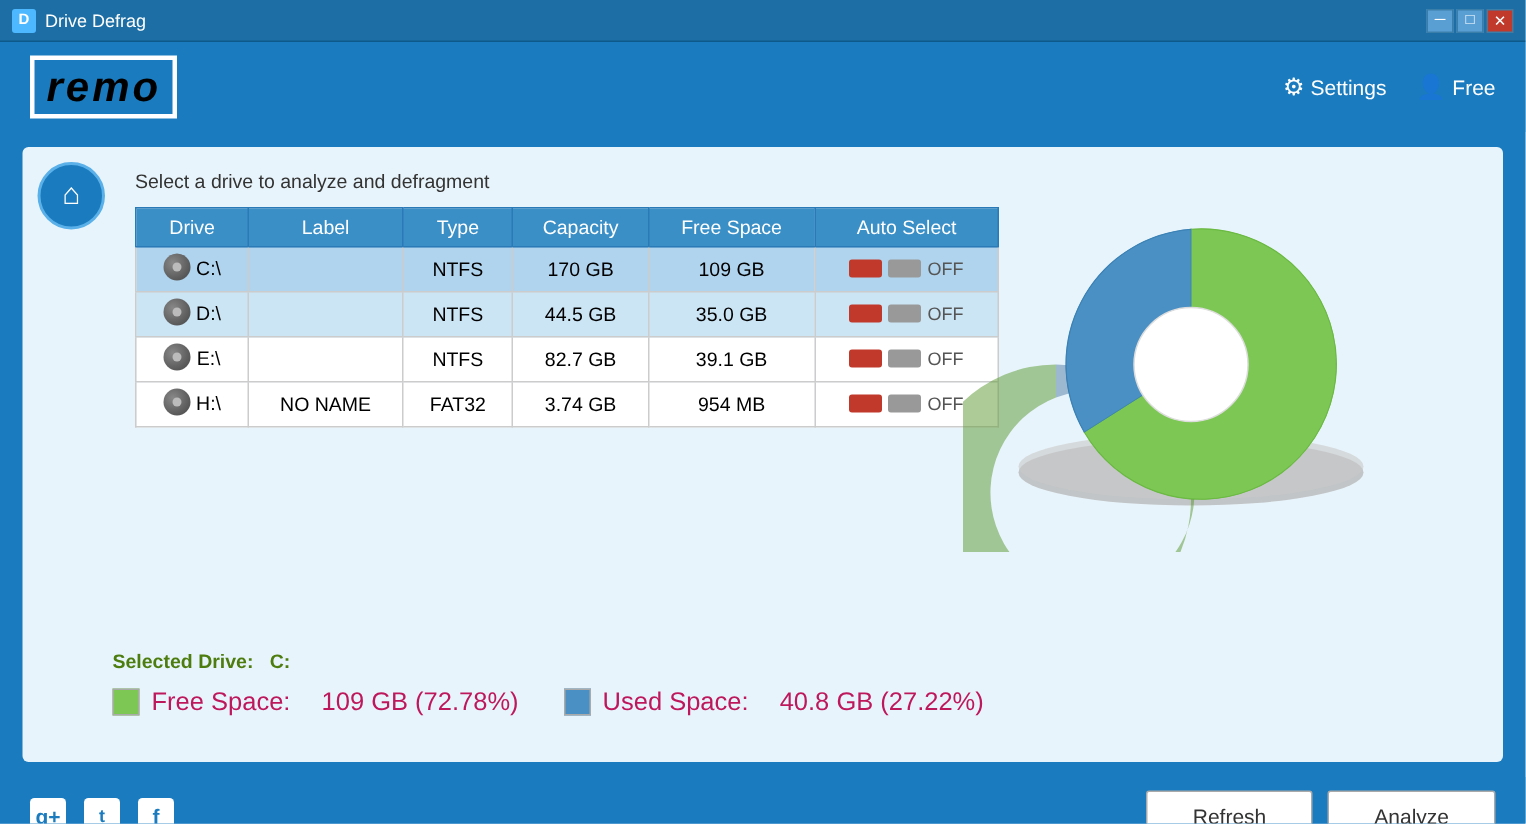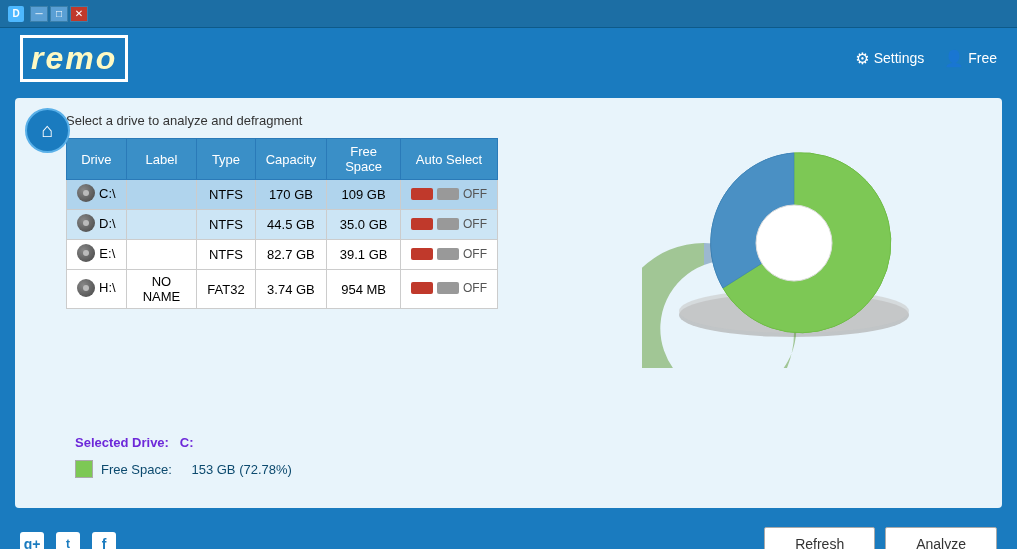--- a/index.html
+++ b/index.html
@@ -47,22 +47,22 @@
 
     
     .top-bar {
       background: #1a7bbf;
       height: 60px;
       display: flex;
       align-items: center;
       padding: 0 20px;
     }
     .logo {
-      color: #fef9c3;
-      font-size: 32px;
+      color: #000000;
+      font-size: 28px;
       font-weight: bold;
       font-style: italic;
       letter-spacing: 2px;
       border: 3px solid white;
       padding: 2px 8px;
       margin-right: auto;
     }
     .top-nav {
       display: flex; gap: 20px; align-items: center;
     }
@@ -84,21 +84,21 @@
     }
 
     .section-title {
       color: #333;
       font-size: 13px;
       margin-bottom: 10px;
     }
 
     
     .drive-table {
-      width: 432px;
+      width: 576px;
       border-collapse: collapse;
       font-size: 13px;
     }
     .drive-table th {
       background: #3a8fc7;
       color: white;
       padding: 5px 10px;
       text-align: center;
       border: 1px solid #2a7ab8;
       font-weight: normal;
@@ -129,34 +129,34 @@
 
     
     .chart-legend {
       position: absolute;
       bottom: 30px;
       left: 60px;
       right: 20px;
     }
     .selected-drive-label {
       font-size: 13px;
-      color: #6d28d9;
+      color: #4d7c0f;
       margin-bottom: 10px;
     }
     .selected-drive-label span { font-weight: bold; }
     .legend-items {
       display: flex;
       gap: 30px;
     }
     .legend-item {
       display: flex;
       align-items: center;
       gap: 8px;
-      font-size: 13px;
-      color: #0c4a6e;
+      font-size: 17px;
+      color: #be185d;
     }
     .legend-color {
       width: 18px; height: 18px;
       border: 1px solid #aaa;
     }
     .legend-green { background: #7dc855; }
     .legend-blue { background: #4a90c4; }
 
     
     .bottom-bar {
@@ -202,20 +202,21 @@
       cursor: pointer;
       margin-bottom: 8px;
     }
     .home-icon { color: white; font-size: 20px; }
   </style>
 </head>
 <body>
 
 <div class="title-bar">
   <div class="title-bar-icon">D</div>
+  <span class="title-bar-text">Drive Defrag</span>
   <div class="title-bar-controls">
     <div class="title-btn">─</div>
     <div class="title-btn">□</div>
     <div class="title-btn close">✕</div>
   </div>
 </div>
 
 <div class="top-bar">
   <div class="logo">remo</div>
   <div class="top-nav">
@@ -231,21 +232,21 @@
 </div>
 
 <div class="main-area">
 
   <div style="position:absolute; top:10px; left:10px;">
     <div class="home-btn">
       <span class="home-icon">⌂</span>
     </div>
   </div>
 
-  <div style="margin-left: 36px;">
+  <div style="margin-left: 60px;">
     <div class="section-title">Select a drive to analyze and defragment</div>
 
     <table class="drive-table">
       <thead>
         <tr>
           <th>Drive</th>
           <th>Label</th>
           <th>Type</th>
           <th>Capacity</th>
           <th>Free Space</th>
@@ -351,21 +352,27 @@
     <div class="selected-drive-label">
       <span>Selected Drive:</span>
       &nbsp;
       <span>C:</span>
     </div>
     <div class="legend-items">
       <div class="legend-item">
         <div class="legend-color legend-green"></div>
         <span>Free Space:</span>
         &nbsp;
-        <span>153 GB (72.78%)</span>
+        <span>109 GB (72.78%)</span>
+      </div>
+      <div class="legend-item">
+        <div class="legend-color legend-blue"></div>
+        <span>Used Space:</span>
+        &nbsp;
+        <span>40.8 GB (27.22%)</span>
       </div>
     </div>
   </div>
 
 </div>
 
 <div class="bottom-bar">
   <div class="social-icons">
     <div class="social-icon">g+</div>
     <div class="social-icon" style="font-size:12px;">t</div>

